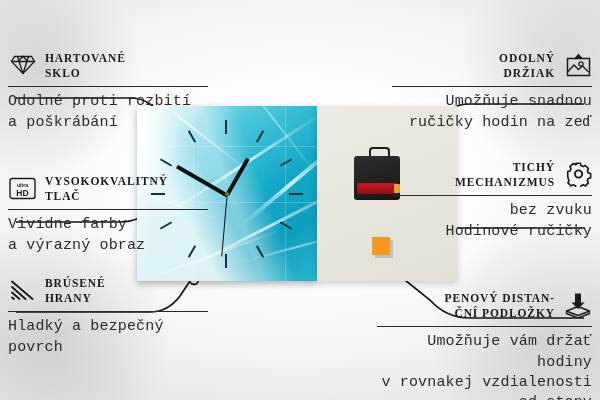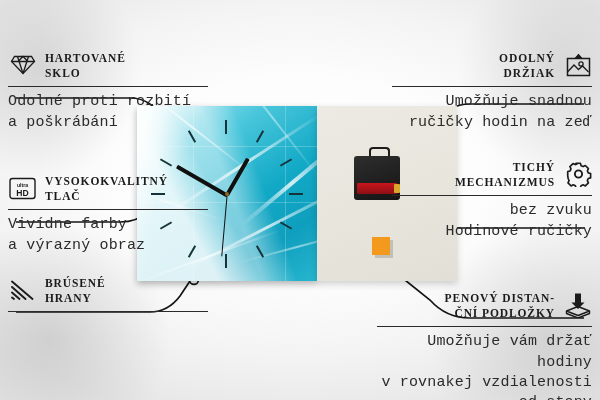--- a/index.html
+++ b/index.html
@@ -224,20 +224,24 @@
           <path d="M2 14.5L9.5 21"></path>
           <path d="M2 19.5L4 21"></path>
         </svg>
       </span>
       <div class="ftitle">
         <div>BRÚSENÉ</div>
         <div>HRANY</div>
       </div>
     </div>
     <div class="rule"></div>
+    <div class="fdesc">
+      <div>Hladký a bezpečný povrch</div>
+      <div></div>
+    </div>
   </div>
 
   <div class="feature right" style="top:50px;">
     <div class="fhead">
       <span class="ficon">
         <svg width="27" height="25" viewBox="0 0 27 25" fill="none" stroke="#1b1b1b" stroke-width="1.3">
           <path d="M13.5 1.5v3"></path>
           <path d="M10.5 5h6l-3-3.2z" fill="#1b1b1b"></path>
           <rect x="2.5" y="5.5" width="22" height="17" stroke-width="1.5"></rect>
           <path d="M2.5 19l6.5-7 4.5 4.5 4-3.5 6 6"></path>

